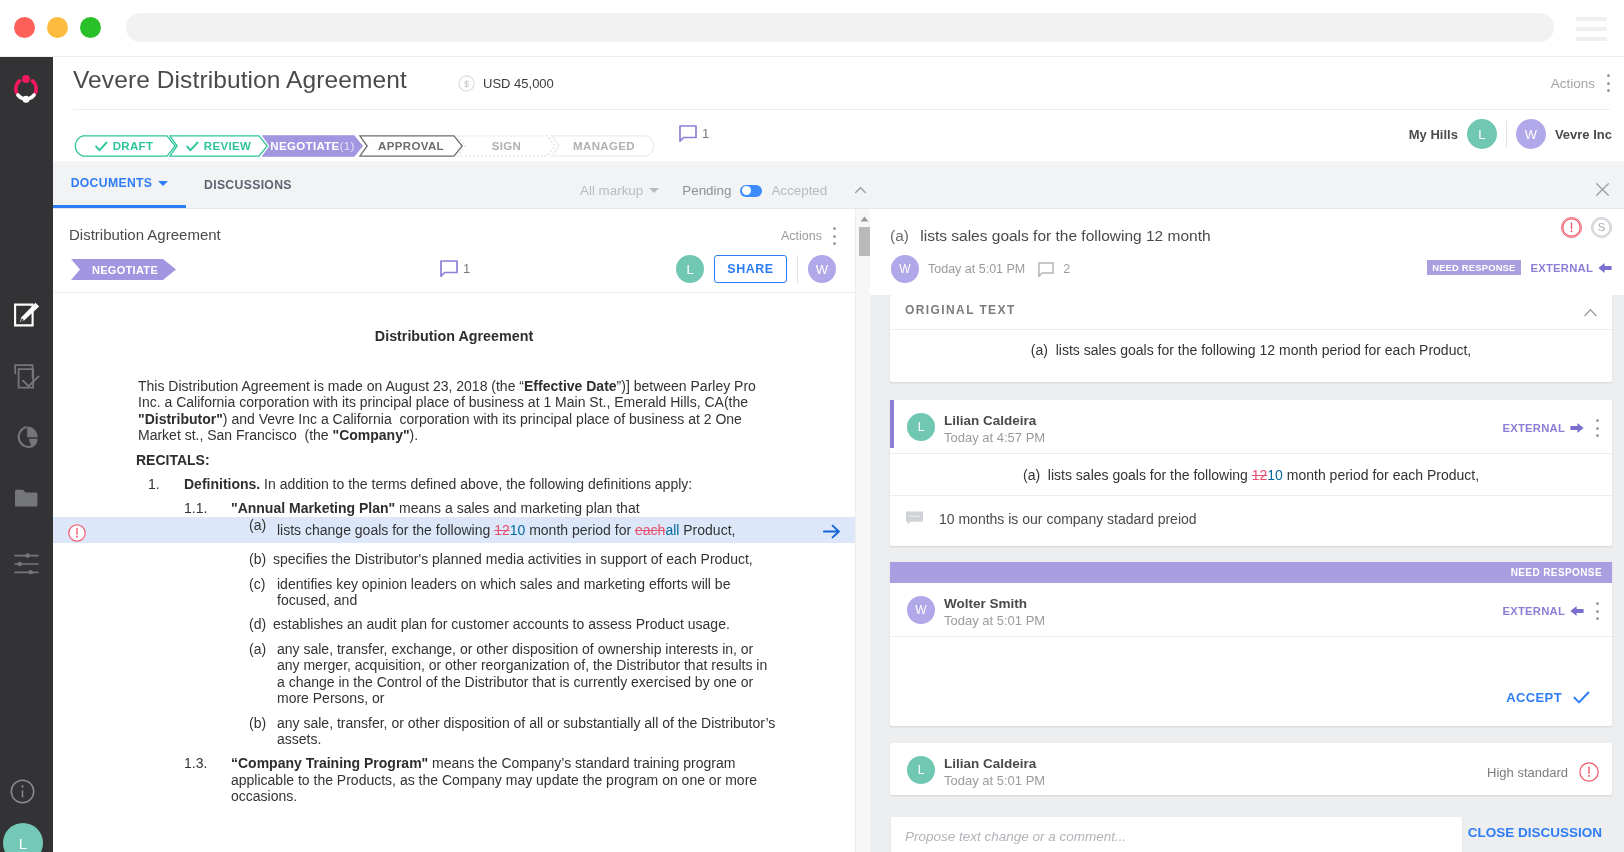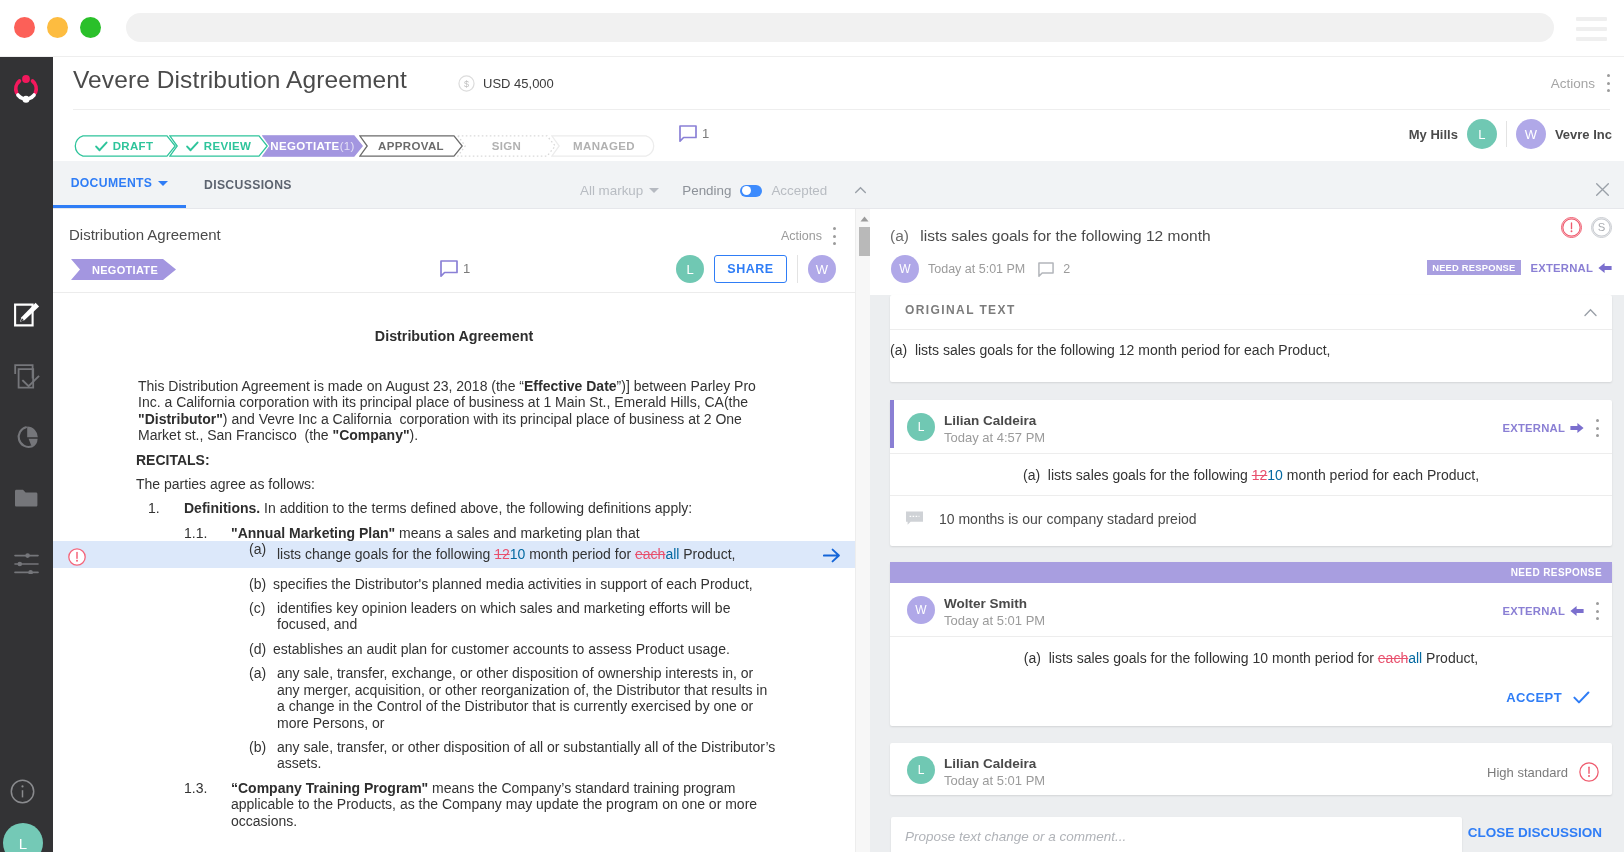--- a/index.html
+++ b/index.html
@@ -109,21 +109,21 @@
   .meta-cnt { font-size:12.5px; color:#9b9b9b; }
   .disc-head-right { position:absolute; right:12px; top:51px; display:flex; align-items:center; gap:10px; }
   .chip-need { background:#a89ee0; color:#fff; font-size:9.4px; font-weight:700; letter-spacing:.2px; padding:3px 5px 3px 5px; line-height:9px; }
   .chip-ext { color:#8a7fd4; font-size:11.3px; font-weight:700; letter-spacing:.2px; display:flex; align-items:center; gap:5px; }
 
   .card { position:absolute; background:#fff; border-radius:2px; box-shadow:0 1px 2px rgba(0,0,0,.11); }
   .card-orig { left:20px; top:86px; width:722px; height:87px; }
   .orig-label { position:absolute; left:15px; top:8px; font-size:12px; font-weight:700; letter-spacing:1.4px; color:#7c7c7c; }
   .orig-chev { position:absolute; right:15px; top:13px; }
   .orig-sep { position:absolute; left:0; top:34px; width:722px; height:1px; background:#ededed; }
-  .orig-text { position:absolute; left:0; top:47px; width:722px; text-align:left; font-size:14px; color:#333; }
+  .orig-text { position:absolute; left:0; top:47px; width:722px; text-align:center; font-size:14px; color:#333; }
 
   .cmt-card { box-shadow:0 1px 2px rgba(0,0,0,.11); }
   .cmt-head { position:relative; height:53px; }
   .cmt-av { position:absolute; left:17px; top:13px; }
   .cmt-name { position:absolute; left:54px; top:13px; font-size:13.5px; font-weight:700; color:#4a4a4a; }
   .cmt-time { position:absolute; left:54px; top:30px; font-size:13px; color:#9b9b9b; }
   .cmt-right { position:absolute; right:13px; top:19px; display:flex; align-items:center; gap:11px; }
   .cmt-sep { height:1px; background:#ededed; }
   .cmt-body { text-align:center; font-size:14px; color:#333; }
   .cmt-note { display:flex; align-items:center; gap:15px; padding-left:15px; font-size:14px; color:#4a4a4a; }
@@ -379,23 +379,20 @@
       </div>
 
       <div class="doc-body">
         <div class="doc-inner">
             <div class="doc-h1">Distribution Agreement</div>
             <div class="dblock" style="margin-top:0px;padding-left:85px">
               <span class="dtext" style="display:block;max-width:625px"><span>This Distribution Agreement is made on August 23, 2018 (the “</span><b>Effective Date</b><span>”)] between Parley Pro Inc. a California corporation with its principal place of business at 1 Main St., Emerald Hills, CA(the </span><b>"Distributor"</b><span>) and Vevre Inc a California &nbsp;corporation with its principal place of business at 2 One Market st., San Francisco &nbsp;(the </span><b>"Company"</b><span>).</span></span>
             </div>
             <div class="dblock" style="margin-top:8px;padding-left:83px">
               <span class="dtext" style="display:block;max-width:625px"><b>RECITALS:</b></span>
-            </div>
-            <div class="dblock" style="margin-top:8px;padding-left:83px">
-              <span class="dtext" style="display:block;max-width:625px"><span>The parties agree as follows:</span></span>
             </div>
             <div class="dblock" style="margin-top:8px;padding-left:131px">
               <span class="dnum" style="left:95px">1.</span>
               <span class="dtext" style="display:block;max-width:590px"><b>Definitions.</b><span> In addition to the terms defined above, the following definitions apply:</span></span>
             </div>
             <div class="dblock" style="margin-top:8px;padding-left:178px">
               <span class="dnum" style="left:131px">1.1.</span>
               <span class="dtext" style="display:block;max-width:545px"><b>"Annual Marketing Plan"</b><span> means a sales and marketing plan that</span></span>
             </div>
             <div class="dblock dhl" style="margin-top:0px;padding-left:224px">
@@ -543,21 +540,20 @@
                   </svg>
                 </span>
                 <span class="kebab">
                   <i></i>
                   <i></i>
                   <i></i>
                 </span>
               </span>
             </div>
             <div class="cmt-sep"></div>
-            <div class="cmt-body" style="padding:13px 0 12px"><span>(a) &nbsp;lists sales goals for the following 10 month period for </span><del>each</del><ins>all</ins><span> Product,</span></div>
             <div class="accept-btn" style="bottom:21px">
               <span>ACCEPT</span>
               <svg width="17" height="13" viewBox="0 0 17 13">
                 <path d="M1.4 6.6 6 11.4 15.4 1.5" fill="none" stroke="#2f7df6" stroke-width="2" stroke-linecap="round" stroke-linejoin="round"></path>
               </svg>
             </div>
           </div>
           <div class="cmt-card card" style="left:20px;top:534px;width:722px;height:52px">
             <div class="cmt-head">
               <span class="av26 cmt-av" style="background:#70c8b3">L</span>

